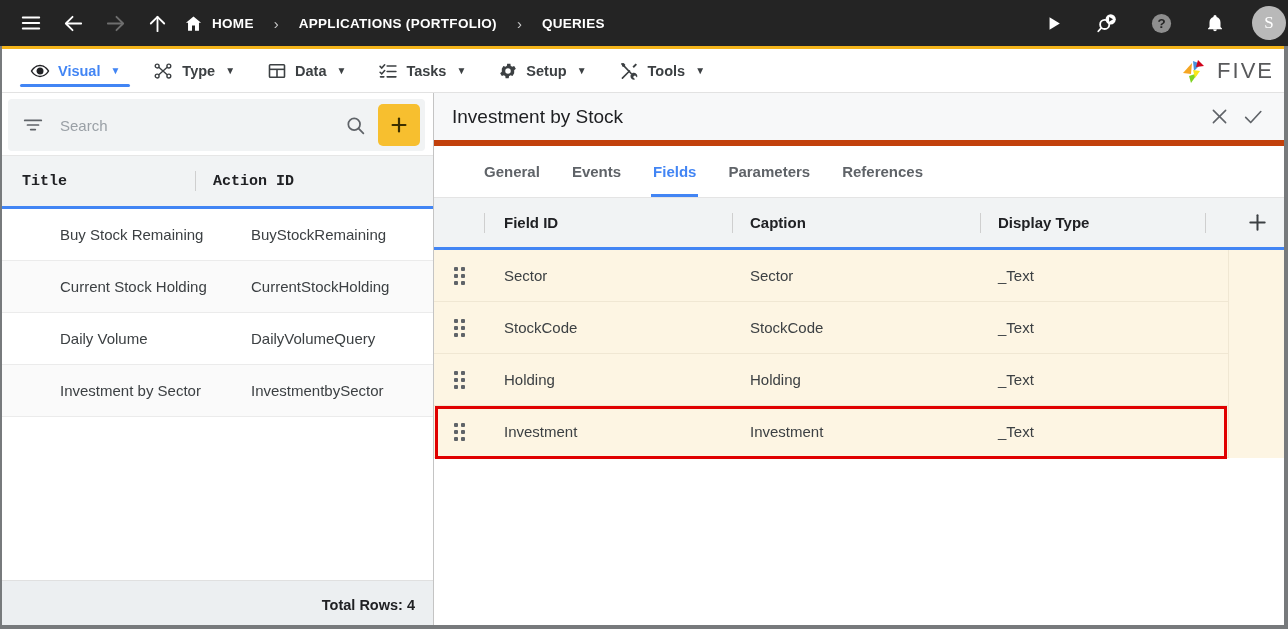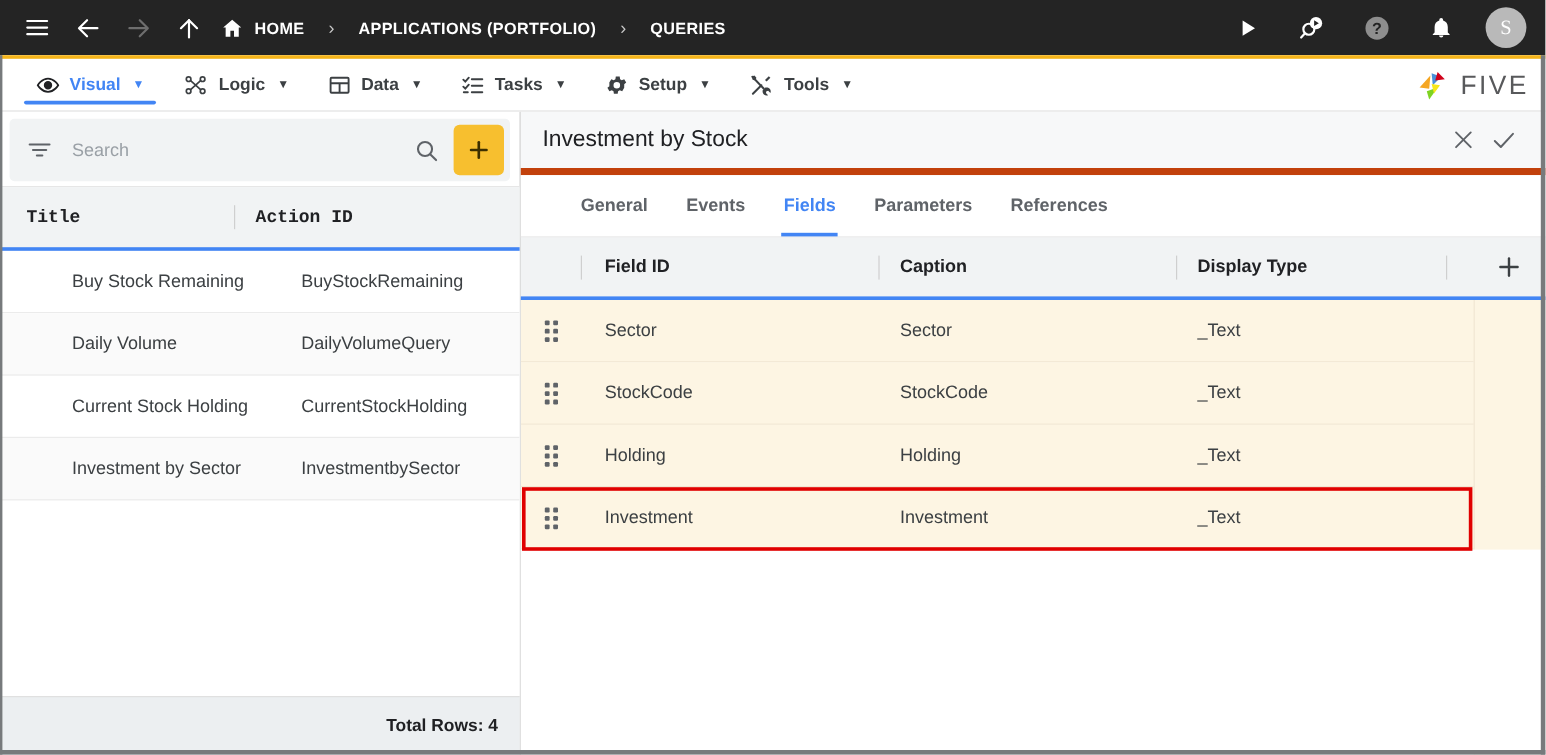--- a/index.html
+++ b/index.html
@@ -7,21 +7,21 @@
     width: 1288px; height: 629px;
     font-family: "Liberation Sans", sans-serif;
     background: #ffffff;
     overflow: hidden;
   }
   .app { width:1288px; height:629px; display:flex; flex-direction:column; position:relative; }
 
   
   .topbar {
     height: 46px; background:#242424; display:flex; align-items:center;
-    padding: 0 16px 0 14px; flex: 0 0 46px;
+    padding: 0 2px 0 14px; flex: 0 0 46px;
   }
   .tb-icon {
     width: 34px; height: 34px; display:flex; align-items:center; justify-content:center;
     color:#ffffff; flex:0 0 auto;
   }
   .tb-icon svg { display:block; }
   .tb-icon.dim { color:#6e6e6e; }
   .tb-gap-1 { width: 8px; flex:0 0 8px; }
   .crumb-home {
     display:flex; align-items:center; gap:9px; margin-left:10px; color:#fff;
@@ -283,21 +283,21 @@
     <div class="menu-item">
       <span class="mi-ico">
         <svg width="22" height="20" viewBox="0 0 24 24" fill="none" stroke="currentColor" stroke-width="1.7">
             <circle cx="5" cy="6" r="2.3"></circle>
             <circle cx="19" cy="6" r="2.3"></circle>
             <circle cx="5" cy="18" r="2.3"></circle>
             <circle cx="19" cy="18" r="2.3"></circle>
             <path d="M7 7.5 17 16.5M17 7.5 7 16.5"></path>
           </svg>
       </span>
-      <span>Logic</span>
+      <span>Type</span>
       <span class="caret">▼</span>
     </div>
 
     <div class="menu-item">
       <span class="mi-ico">
         <svg width="20" height="20" viewBox="0 0 24 24" fill="none" stroke="currentColor" stroke-width="1.9">
             <rect x="3" y="4.5" width="18" height="15" rx="1"></rect>
             <line x1="3" y1="10" x2="21" y2="10"></line>
             <line x1="12" y1="10" x2="12" y2="19.5"></line>
           </svg>
@@ -393,26 +393,26 @@
             <span class="lh-div"></span>
             <span>Action ID</span>
           </div>
         </div>
         <div class="lgrid-body">
           <div class="lrow">
             <div class="lr-title">Buy Stock Remaining</div>
             <div class="lr-action">BuyStockRemaining</div>
           </div>
           <div class="lrow">
+            <div class="lr-title">Current Stock Holding</div>
+            <div class="lr-action">CurrentStockHolding</div>
+          </div>
+          <div class="lrow">
             <div class="lr-title">Daily Volume</div>
             <div class="lr-action">DailyVolumeQuery</div>
-          </div>
-          <div class="lrow">
-            <div class="lr-title">Current Stock Holding</div>
-            <div class="lr-action">CurrentStockHolding</div>
           </div>
           <div class="lrow">
             <div class="lr-title">Investment by Sector</div>
             <div class="lr-action">InvestmentbySector</div>
           </div>
         </div>
         <div class="lfooter">Total Rows: 4</div>
       </div>
     </div>
 

